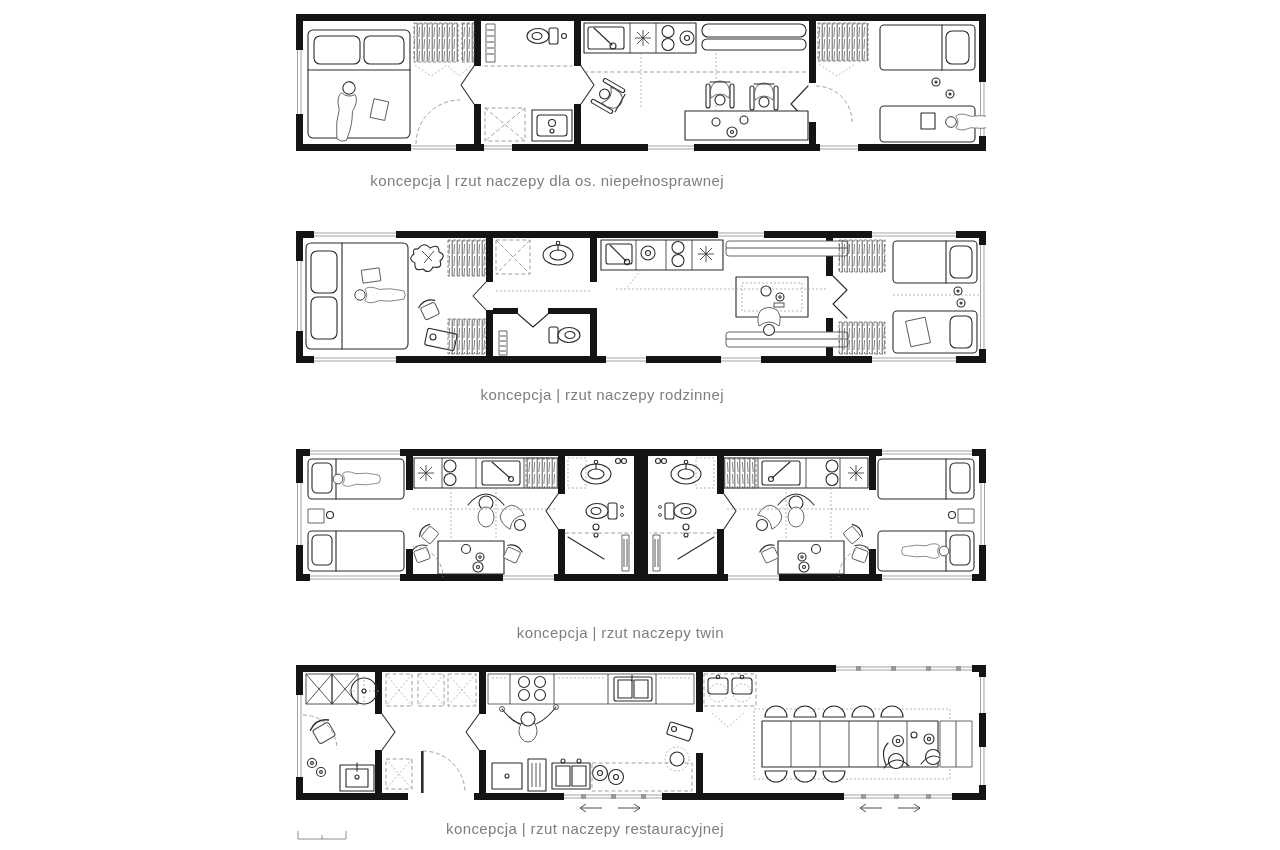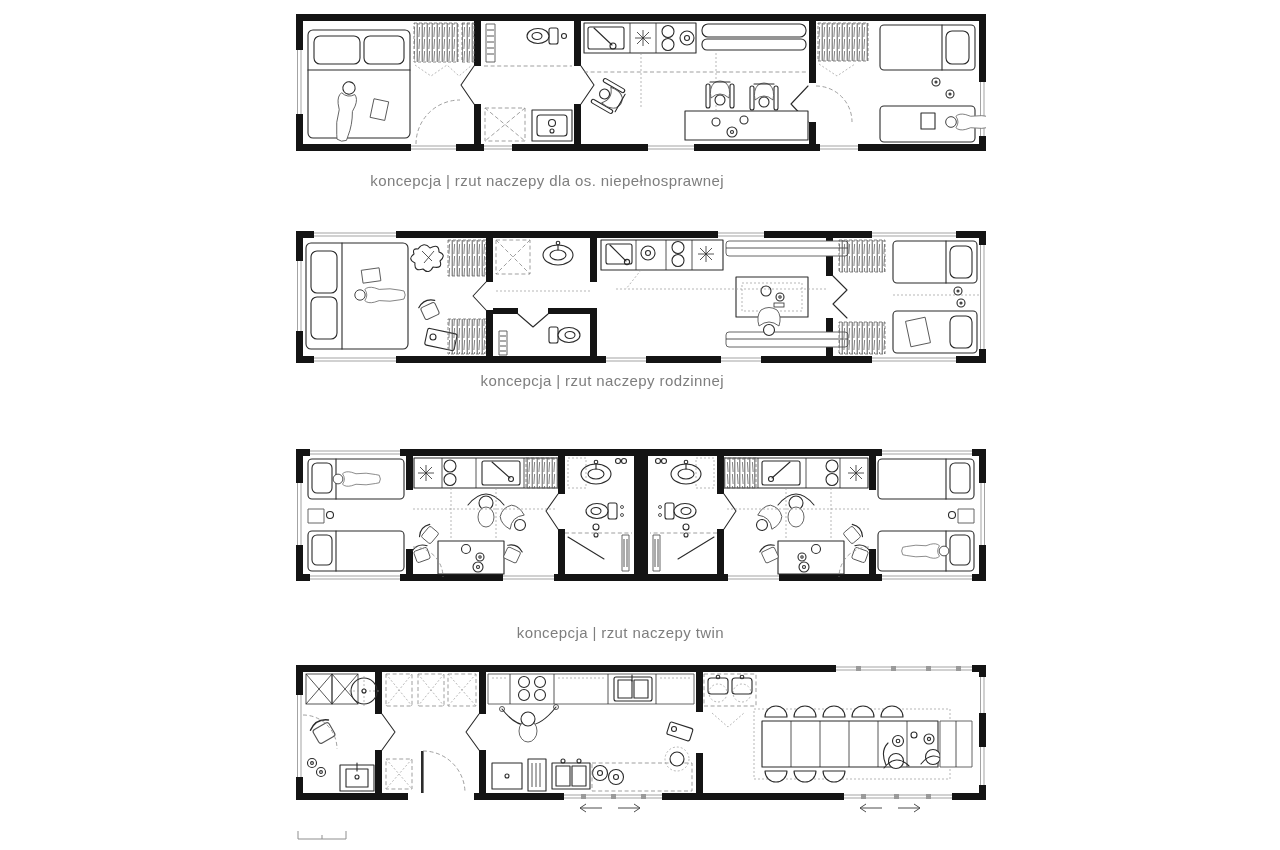--- a/index.html
+++ b/index.html
@@ -298,21 +298,21 @@
         <rect class="fn" x="654" y="85" width="22" height="32" rx="6"></rect>
         <rect class="fnl" x="612" y="88" width="20" height="26" transform="rotate(-12 622 101)"></rect>
         <circle class="ln" cx="662" cy="60" r="4"></circle>
           <circle class="ln" cx="662" cy="60" r="1"></circle>
         <circle class="ln" cx="665" cy="72" r="4"></circle>
           <circle class="ln" cx="665" cy="72" r="1"></circle>
         <path class="dsh2" d="M597 64 H683"></path>
       </g>
     </svg>
   </figure>
-  <div class="caption" style="top:372px">koncepcja | rzut naczepy rodzinnej</div>
+  <div class="caption" style="top:386px">koncepcja | rzut naczepy rodzinnej</div>
 
   <figure class="plan" style="left:296px;top:449px">
     <svg width="690" height="132" viewBox="0 0 690 132">
       <defs>
         <g id="p3half">
           <rect class="wall" x="0" y="0" width="345" height="7"></rect>
           <rect class="wall" x="0" y="125" width="345" height="7"></rect>
           <rect class="wall" x="0" y="0" width="7" height="132"></rect>
           <rect x="0" y="34" width="7" height="62" fill="#fff"></rect>
             <line class="win" x1="1.5" y1="34" x2="1.5" y2="96"></line>
@@ -543,19 +543,20 @@
         <line class="lnt" x1="660" y1="56" x2="660" y2="102"></line>
       </g>
       <g>
         <path class="arw" d="M306 143 H284 M290 139 L284 143 L290 147"></path>
         <path class="arw" d="M322 143 H344 M338 139 L344 143 L338 147"></path>
         <path class="arw" d="M586 143 H564 M570 139 L564 143 L570 147"></path>
         <path class="arw" d="M602 143 H624 M618 139 L624 143 L618 147"></path>
       </g>
     </svg>
   </figure>
+  <div class="caption" style="top:820px">koncepcja | rzut naczepy restauracyjnej</div>
 
   <div class="scale-label">1m</div>
   <svg width="60" height="14" style="position:absolute;left:296px;top:830px">
     <path d="M2 1 V9 M2 9 H50 M50 1 V9 M26 5 V9" fill="none" stroke="#8f8f8f" stroke-width="1"></path>
   </svg>
 
 </div>
 
 </body></html>

